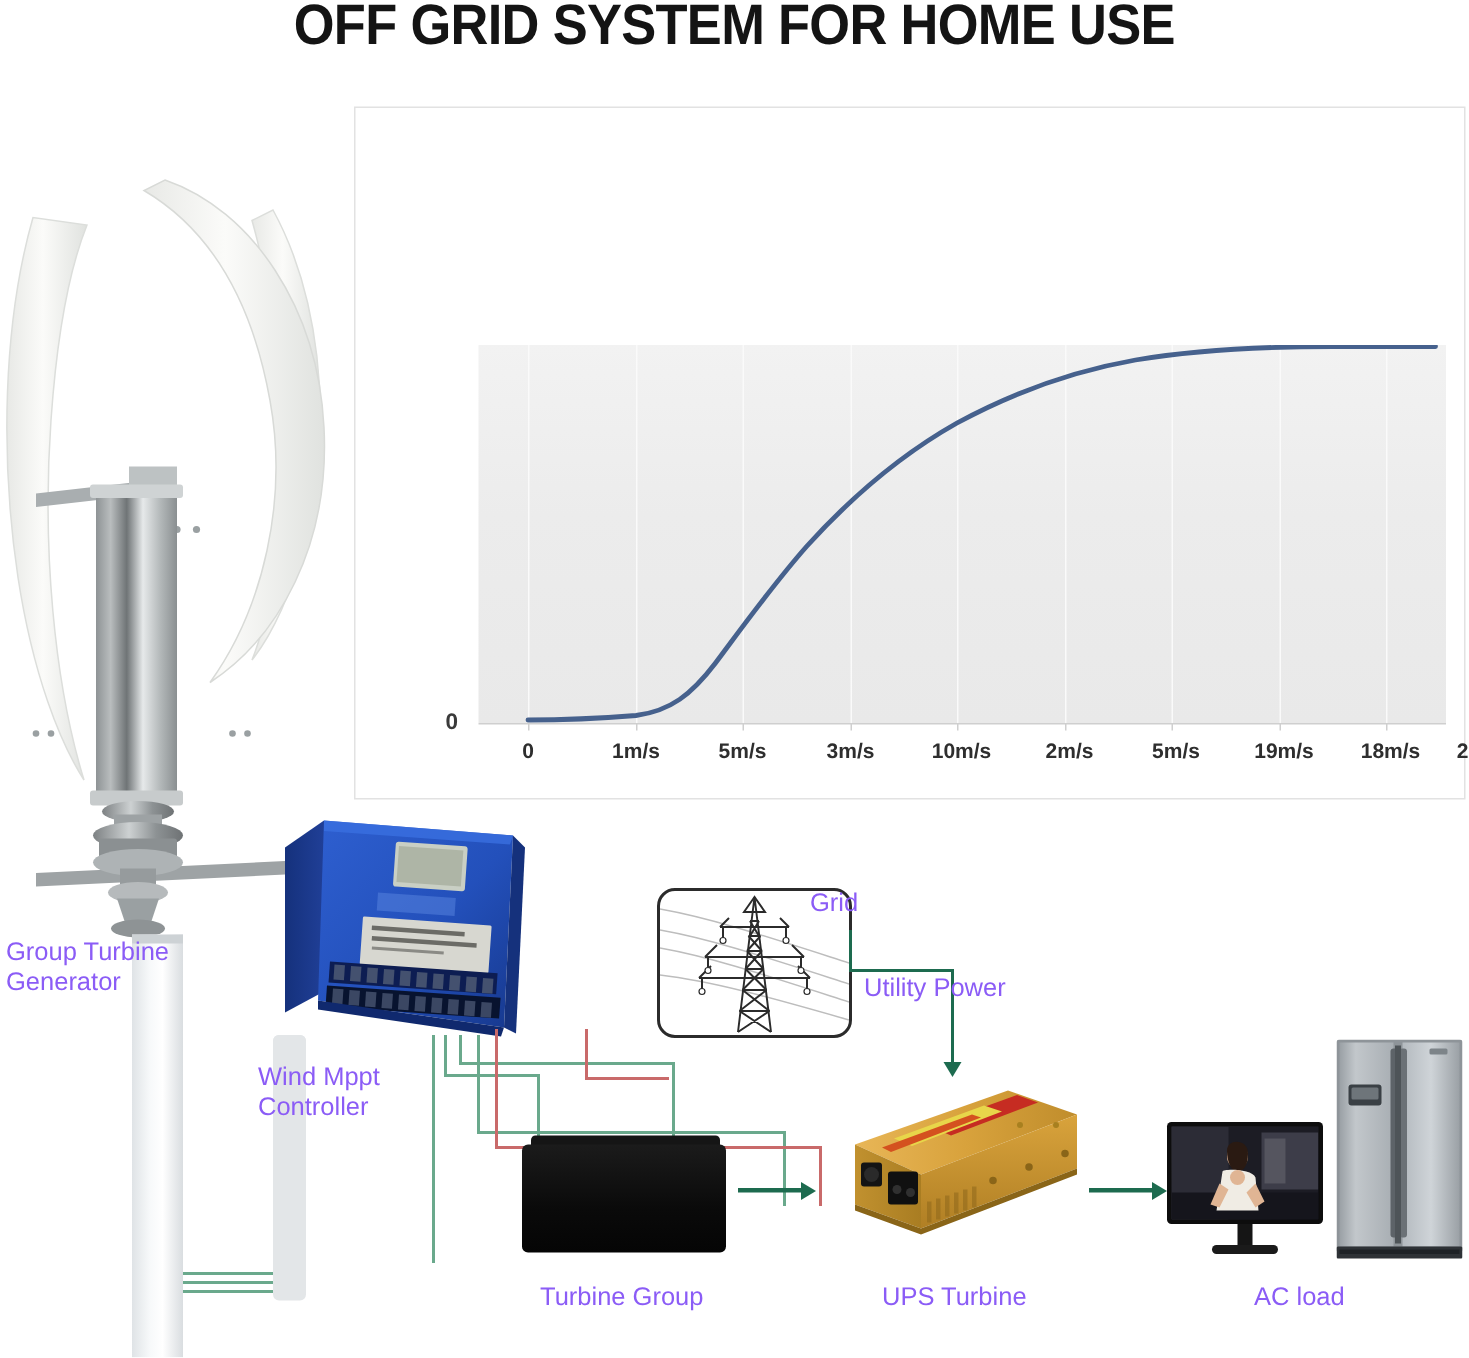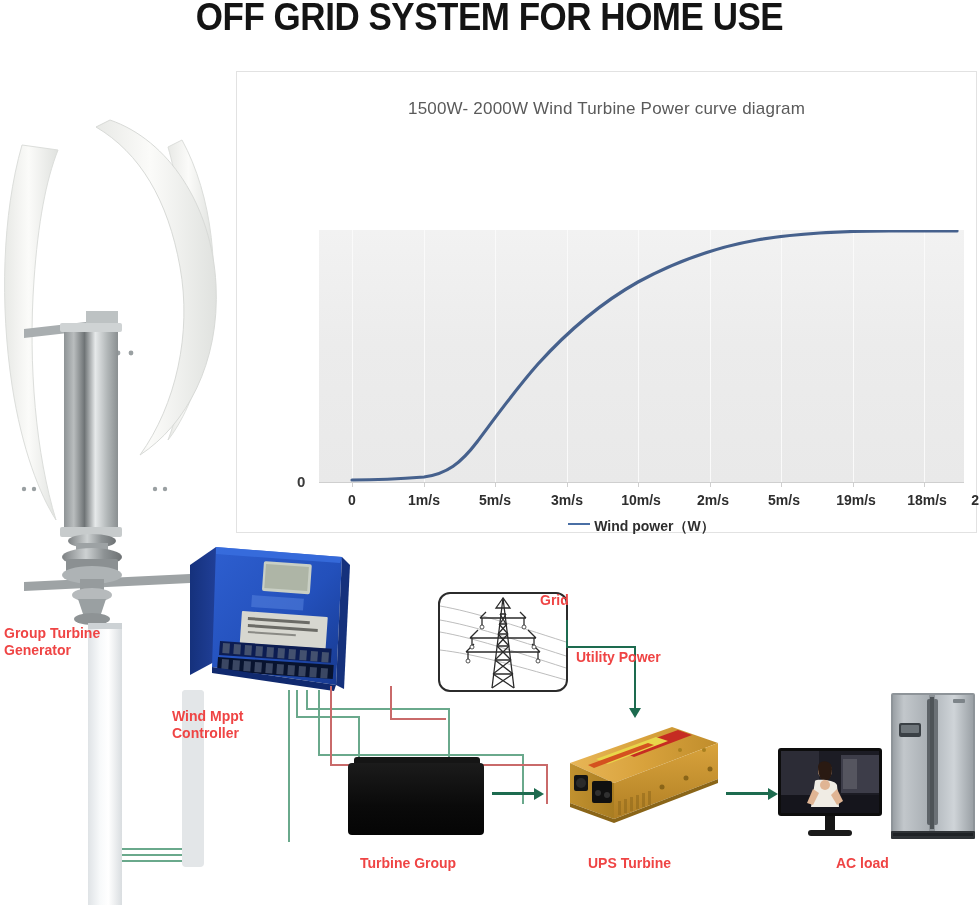--- a/index.html
+++ b/index.html
@@ -62,21 +62,21 @@
   #turbine{position:absolute; left:0px; top:95px; width:236px; height:810px;}
 
   
   .wire{position:absolute; background:#6aa98c;}
   .wire-red{position:absolute; background:#c96a6a;}
   .conduit{position:absolute; background:#e3e6e8; border-radius:4px;}
 
   
   .dlabel{
     position:absolute; font-family:"Liberation Sans", sans-serif;
-    font-weight:bold; color:#ef4444; font-size:14px; line-height:1.18;
+    font-weight:normal; color:#8b5cf6; font-size:17px; line-height:1.18;
     white-space:pre-line;
   }
 
   
   #mppt{position:absolute; left:186px; top:543px; width:172px; height:150px;}
 
   
   #gridbox{
     position:absolute; left:438px; top:592px; width:126px; height:96px;
     border:2px solid #2b2b2b; border-radius:12px; background:#fff; overflow:hidden;
@@ -203,21 +203,20 @@
     <path d="M78 504 L 106 504 L 100 522 L 84 522 Z" fill="#9aa0a2"></path>
     <ellipse cx="92" cy="524" rx="18" ry="6" fill="#8e9395"></ellipse>
 
     <rect x="88" y="528" width="34" height="282" fill="url(#mastG)"></rect>
     <rect x="88" y="528" width="34" height="6" fill="#cdd2d5"></rect>
   </svg>
 </div>
 
 <div id="chart-panel">
 
-  <div id="chart-title">1500W- 2000W Wind Turbine Power curve diagram</div>
 
   <div id="plot-wrap">
 
     <div id="plot-area">
       <div class="vgrid" style="left:33px"></div>
       <div class="vgrid" style="left:105px"></div>
       <div class="vgrid" style="left:176px"></div>
       <div class="vgrid" style="left:248px"></div>
       <div class="vgrid" style="left:319px"></div>
       <div class="vgrid" style="left:391px"></div>
@@ -255,23 +254,20 @@
     <div class="xtick" style="left:105px">1m/s</div>
     <div class="xtick" style="left:176px">5m/s</div>
     <div class="xtick" style="left:248px">3m/s</div>
     <div class="xtick" style="left:322px">10m/s</div>
     <div class="xtick" style="left:394px">2m/s</div>
     <div class="xtick" style="left:465px">5m/s</div>
     <div class="xtick" style="left:537px">19m/s</div>
     <div class="xtick" style="left:608px">18m/s</div>
     <div class="xtick" style="left:672px">25m/s</div>
 
-    <div id="legend">
-      <span class="swatch"></span><span>Wind power（W）</span>
-    </div>
   </div>
 </div>
 
 <div>
 
   <div class="wire" style="left:122px; top:848px; width:66px; height:2px;"></div>
   <div class="wire" style="left:122px; top:854px; width:66px; height:2px;"></div>
   <div class="wire" style="left:122px; top:860px; width:66px; height:2px;"></div>
 
   <div class="conduit" style="left:182px; top:843px; width:22px; height:24px;"></div>

